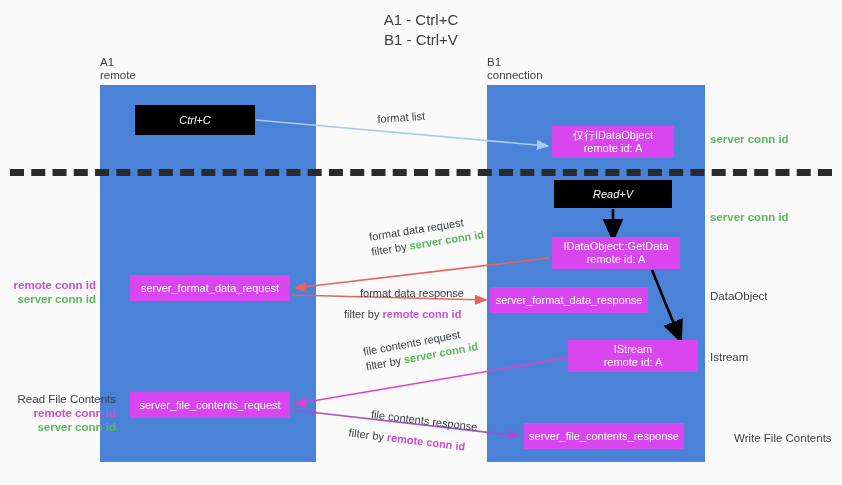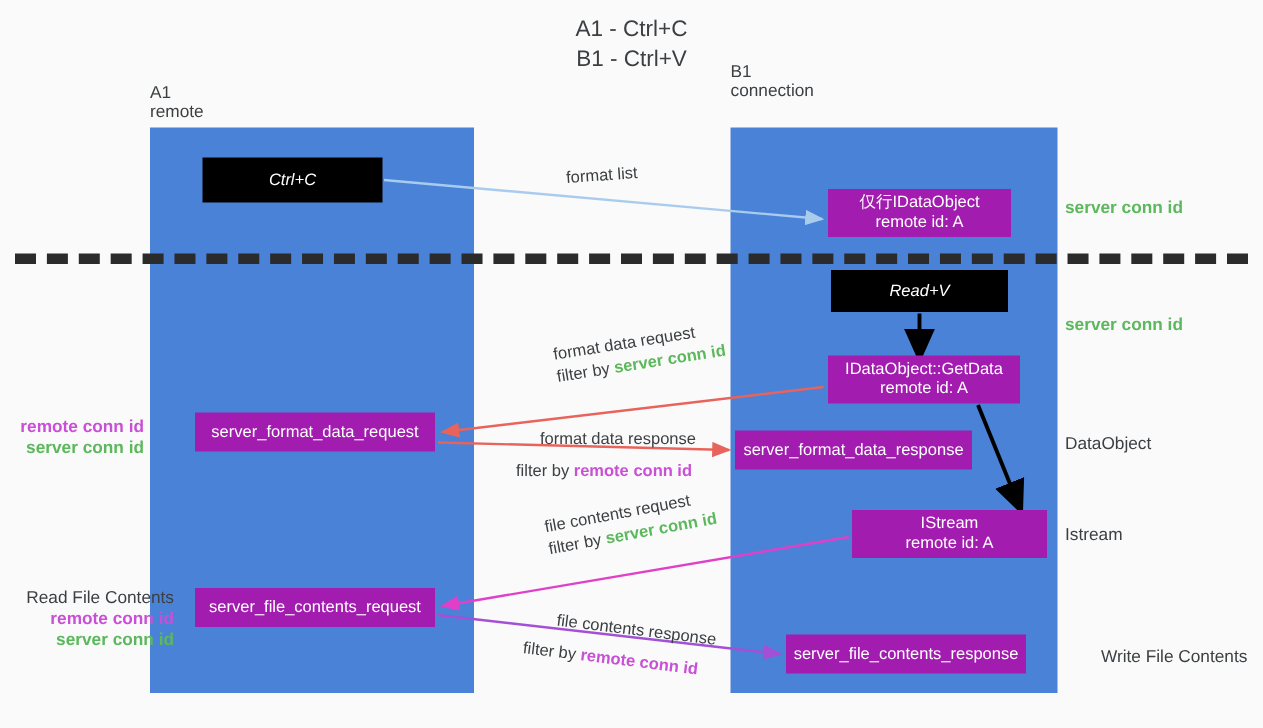--- a/index.html
+++ b/index.html
@@ -17,42 +17,42 @@
   #title{
     left:0;top:10px;width:842px;text-align:center;
     font-size:15px;color:#3c4043;line-height:20px;
   }
 
   
   .lane-head{
     text-align:left;font-size:11.5px;color:#3c4043;line-height:13px;
   }
   #head-a1{left:100px;top:56px;width:216px;}
-  #head-b1{left:487px;top:42px;width:218px;}
+  #head-b1{left:487px;top:56px;width:218px;}
 
   
   .lane{background:#4a82d8;}
   #lane-a1{left:100px;top:85px;width:216px;height:377px;}
   #lane-b1{left:487px;top:85px;width:218px;height:377px;}
 
   
   #divider{
     left:10px;top:169px;width:822px;height:0;
     border-top:7px dashed #2b2b2b;
   }
 
   
   .box{
     display:flex;align-items:center;justify-content:center;
     text-align:center;color:#ffffff;
     font-size:11px;line-height:13px;
     box-sizing:border-box;padding:2px 4px;
   }
   .box.green{background:#000000;font-style:italic;}
-  .box.orange{background:#a21caf;}
+  .box.orange{background:#d946ef;}
 
   #box-ctrlc{left:135px;top:105px;width:120px;height:30px;}
   #box-idataobject{left:552px;top:126px;width:122px;height:32px;}
   #box-ctrlv{left:554px;top:180px;width:118px;height:28px;}
   #box-getdata{left:552px;top:237px;width:128px;height:32px;}
   #box-fdreq{left:130px;top:275px;width:160px;height:26px;}
   #box-fdresp{left:490px;top:287px;width:158px;height:26px;}
   #box-istream{left:568px;top:340px;width:130px;height:32px;}
   #box-fcreq{left:130px;top:392px;width:160px;height:26px;}
   #box-fcresp{left:524px;top:423px;width:160px;height:26px;}

